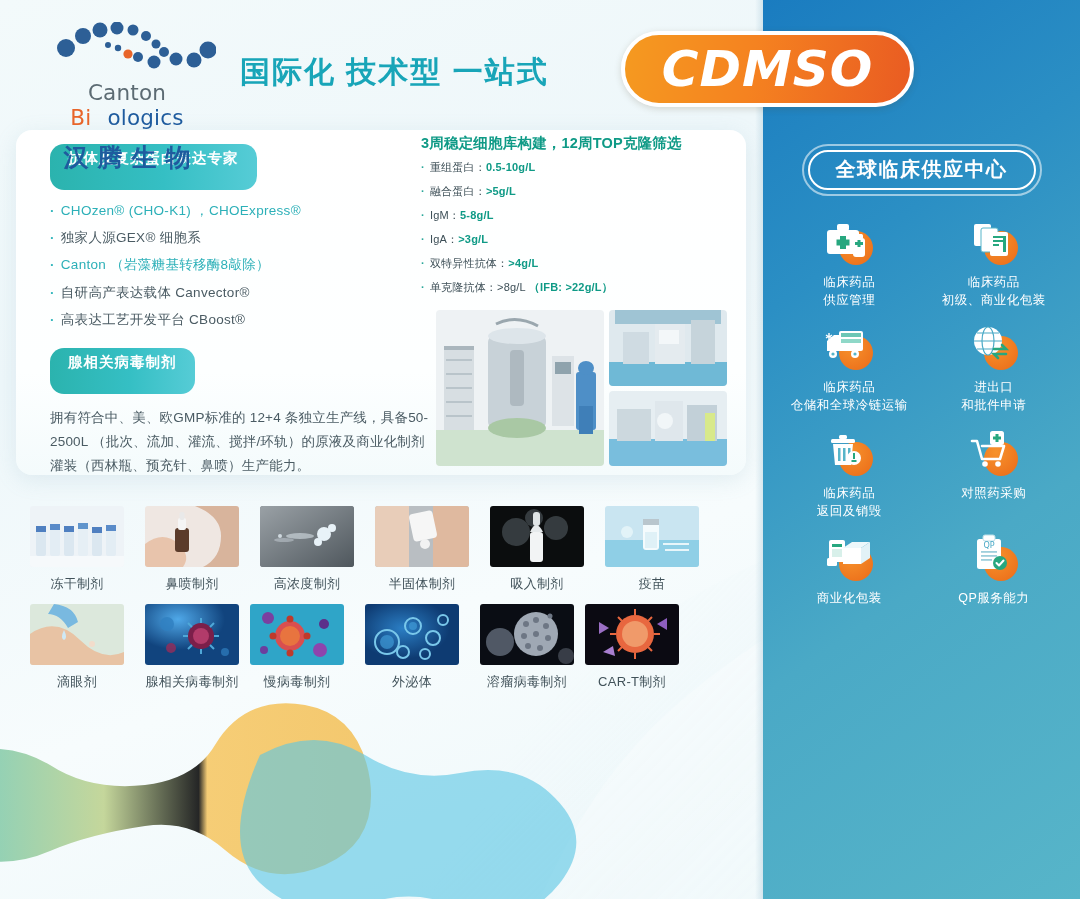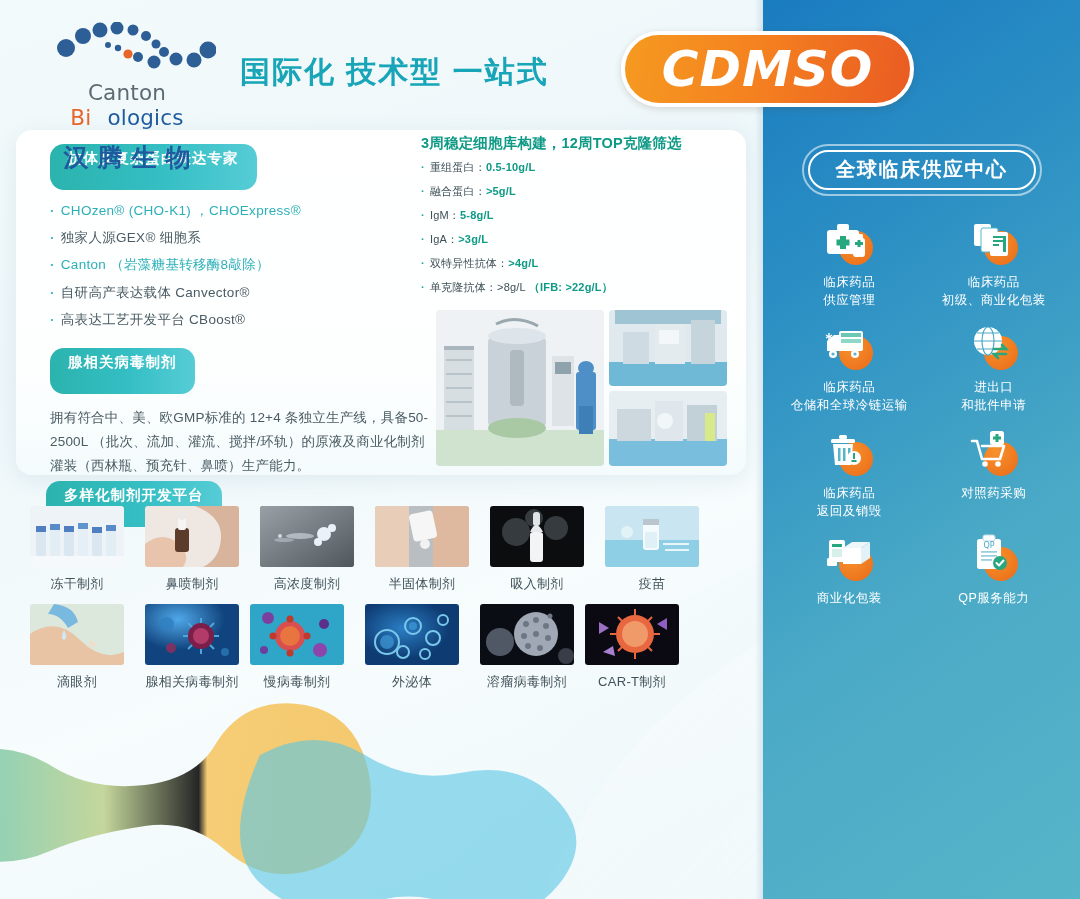--- a/index.html
+++ b/index.html
@@ -423,23 +423,20 @@
           <rect x="8" y="18" width="34" height="32" fill="#ccd8de"></rect>
           <rect x="46" y="10" width="28" height="40" fill="#dfe7ec"></rect>
           <rect x="78" y="14" width="30" height="36" fill="#c2d0d8"></rect>
           <rect x="96" y="22" width="10" height="28" fill="#d8e98a"></rect>
           <circle cx="56" cy="30" r="8" fill="#f1f6f8"></circle>
         </svg>
       </div>
     </div>
   </div>
 
-  <div id="form-pill">
-    <span class="pill">多样化制剂开发平台</span>
-  </div>
 
   <div class="grid-forms">
 
     <div class="frow">
       <div class="fitem">
         <div class="fimg">
           <svg width="94" height="61" viewBox="0 0 94 61">
               <rect width="94" height="61" fill="#eef3f7"></rect>
             <g>
               <rect x="6" y="22" width="10" height="28" rx="2" fill="#dbe7f0"></rect>

